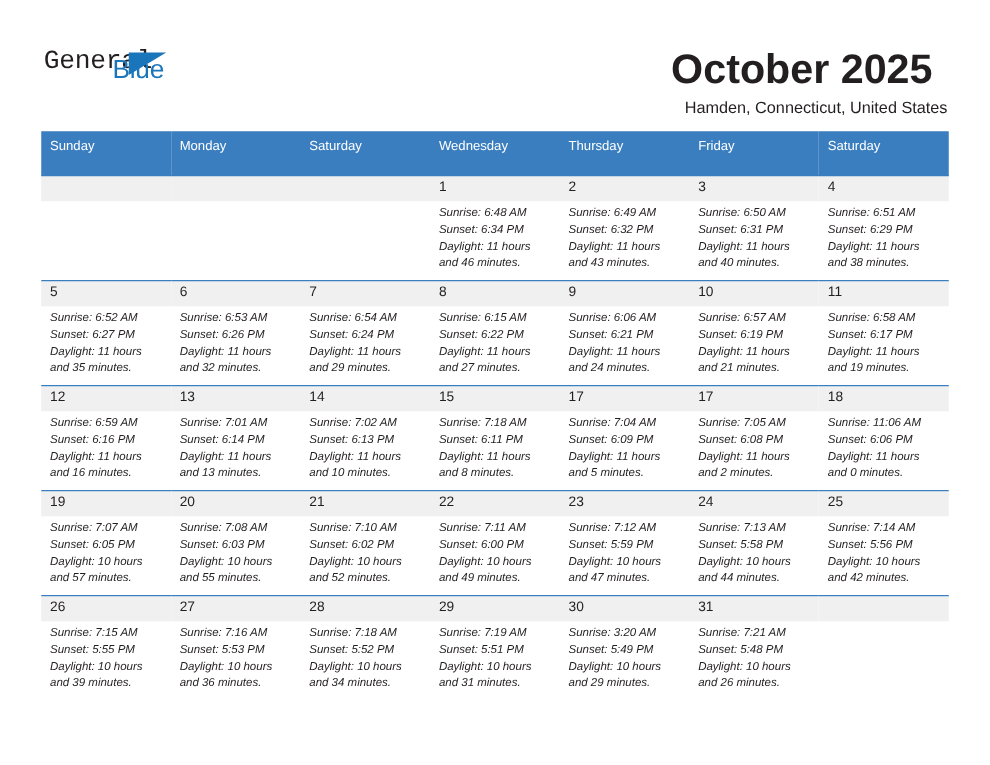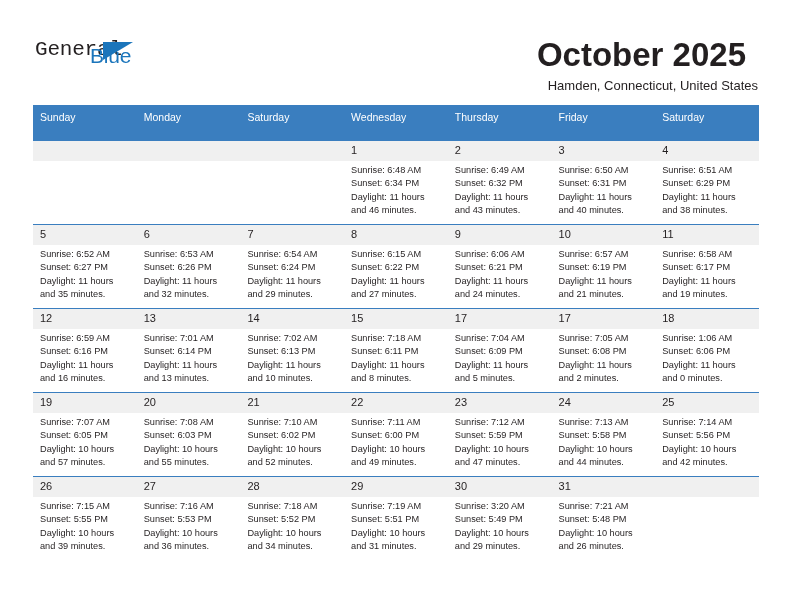--- a/index.html
+++ b/index.html
@@ -124,20 +124,21 @@
   }
   .daynum.empty {
     color: transparent;
   }
   .info {
     display: block;
     padding: 3px 4px 0 7px;
     font-size: 9.2px;
     line-height: 13.3px;
     color: #231f20;
+    font-style: italic;
   }
   .info span {
     display: block;
     white-space: nowrap;
   }
   td.blank .daynum { background: #f0f0f0; }
 </style>
 </head>
 <body>
 
@@ -329,21 +330,21 @@
             <span class="info">
               <span>Sunrise: 7:05 AM</span>
               <span>Sunset: 6:08 PM</span>
               <span>Daylight: 11 hours</span>
               <span>and 2 minutes.</span>
             </span>
           </td>
           <td>
             <span class="daynum">18</span>
             <span class="info">
-              <span>Sunrise: 1:06 AM</span>
+              <span>Sunrise: 11:06 AM</span>
               <span>Sunset: 6:06 PM</span>
               <span>Daylight: 11 hours</span>
               <span>and 0 minutes.</span>
             </span>
           </td>
         </tr>
         <tr class="week">
           <td>
             <span class="daynum">19</span>
             <span class="info">

